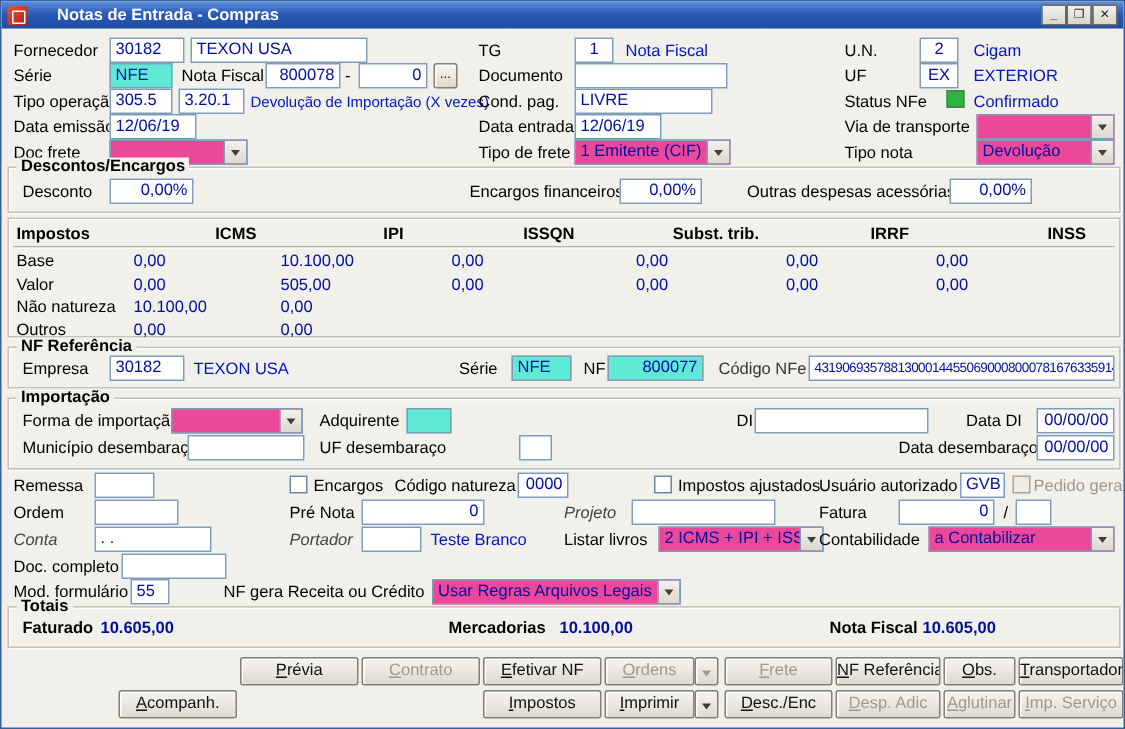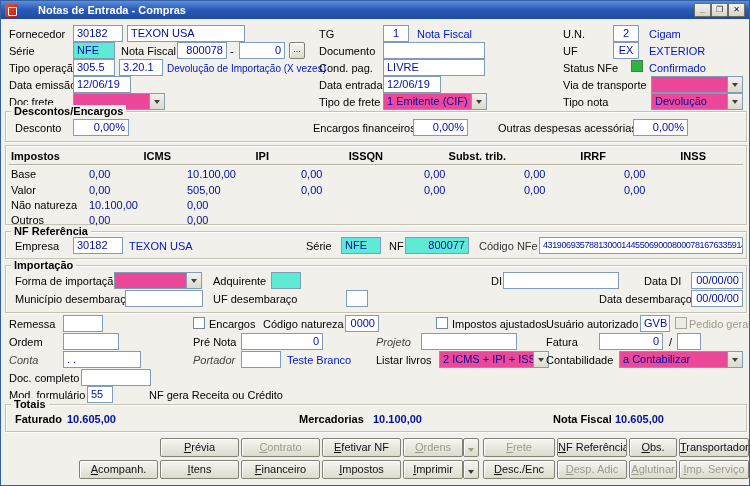--- a/index.html
+++ b/index.html
@@ -71,21 +71,21 @@
   <div class="f" style="left:382px;top:41px;width:102px"></div>
   <span class="l" style="left:562px;top:44px">UF</span>
   <div class="f fc" style="left:612px;top:41px;width:26px">EX</div>
   <span class="l bl" style="left:648px;top:44px">EXTERIOR</span>
 
   <span class="l" style="left:8px;top:61px">Tipo operação</span>
   <div class="f" style="left:72px;top:58px;width:42px">305.5</div>
   <div class="f" style="left:118px;top:58px;width:44px">3.20.1</div>
   <span class="l bl" style="left:166px;top:61px;font-size:10px">Devolução de Importação (X vezes)</span>
   <span class="l" style="left:318px;top:61px">Cond. pag.</span>
-  <div class="f" style="left:382px;top:58px;width:102px">LIVRE</div>
+  <div class="f" style="left:382px;top:58px;width:92px">LIVRE</div>
   <span class="l" style="left:562px;top:61px">Status NFe</span>
   <div class="status" style="left:630px;top:59px"></div>
   <span class="l bl" style="left:648px;top:61px">Confirmado</span>
 
   <span class="l" style="left:8px;top:78px">Data emissão</span>
   <div class="f" style="left:72px;top:75px;width:58px">12/06/19</div>
   <span class="l" style="left:318px;top:78px">Data entrada</span>
   <div class="f" style="left:382px;top:75px;width:58px">12/06/19</div>
   <span class="l" style="left:562px;top:78px">Via de transporte</span>
   <div class="cmb" style="left:650px;top:75px;width:92px">
@@ -118,21 +118,21 @@
   <span class="l" style="left:497px;top:121px">Outras despesas acessórias</span>
   <div class="f fr" style="left:632px;top:118px;width:55px">0,00%</div>
 
   <div class="gb" style="left:4px;top:144px;width:742px;height:80px"></div>
   <span class="l bold" style="left:10px;top:149px">Impostos</span>
   <span class="hdr" style="left:88px;top:149px">ICMS</span>
   <span class="hdr" style="left:186px;top:149px">IPI</span>
   <span class="hdr" style="left:300px;top:149px">ISSQN</span>
   <span class="hdr" style="left:423px;top:149px">Subst. trib.</span>
   <span class="hdr" style="left:523px;top:149px">IRRF</span>
-  <span class="hdr" style="left:623px;top:149px">INSS</span>
+  <span class="hdr" style="left:641px;top:149px">INSS</span>
   <div class="etch" style="left:8px;top:163px;width:734px"></div>
 
   <span class="l" style="left:10px;top:167px">Base</span>
   <span class="num" style="left:88px;top:167px">0,00</span>
   <span class="num" style="left:186px;top:167px">10.100,00</span>
   <span class="num" style="left:300px;top:167px">0,00</span>
   <span class="num" style="left:423px;top:167px">0,00</span>
   <span class="num" style="left:523px;top:167px">0,00</span>
   <span class="num" style="left:623px;top:167px">0,00</span>
 
@@ -223,20 +223,24 @@
     <span class="cv">a Contabilizar</span>
     <span class="arr"></span>
   </div>
 
   <span class="l" style="left:8px;top:371px">Doc. completo</span>
   <div class="f" style="left:80px;top:368px;width:70px"></div>
 
   <span class="l" style="left:8px;top:388px">Mod. formulário</span>
   <div class="f" style="left:86px;top:385px;width:26px">55</div>
   <span class="l" style="left:148px;top:388px">NF gera Receita ou Crédito</span>
+  <div class="cmb" style="left:287px;top:385px;width:166px">
+    <span class="cv">Usar Regras Arquivos Legais</span>
+    <span class="arr"></span>
+  </div>
 
   <div class="gb" style="left:4px;top:403px;width:742px;height:28px"></div>
   <span class="leg" style="left:10px;top:397px">Totais</span>
   <span class="l bold" style="left:14px;top:412px">Faturado</span>
   <span class="tv" style="left:66px;top:412px">10.605,00</span>
   <span class="l bold" style="left:298px;top:412px">Mercadorias</span>
   <span class="tv" style="left:372px;top:412px">10.100,00</span>
   <span class="l bold" style="left:552px;top:412px">Nota Fiscal</span>
   <span class="tv" style="left:614px;top:412px">10.605,00</span>
 
@@ -244,22 +248,20 @@
   <div class="btn ak dis" style="left:240px;top:437px;width:79px"><u>C</u>ontrato</div>
   <div class="btn ak" style="left:321px;top:437px;width:79px"><u>E</u>fetivar NF</div>
   <div class="btn ak dis" style="left:402px;top:437px;width:60px"><u>O</u>rdens</div>
   <div class="btn dd dis" style="left:462px;top:437px;width:16px"></div>
   <div class="btn ak dis" style="left:482px;top:437px;width:72px"><u>F</u>rete</div>
   <div class="btn ak" style="left:556px;top:437px;width:70px"><u>N</u>F Referência</div>
   <div class="btn ak" style="left:628px;top:437px;width:48px"><u>O</u>bs.</div>
   <div class="btn ak" style="left:678px;top:437px;width:70px"><u>T</u>ransportadora</div>
 
   <div class="btn ak" style="left:78px;top:459px;width:79px"><u>A</u>companh.</div>
-  <div class="btn ak" style="left:159px;top:459px;width:79px"><u>I</u>tens</div>
-  <div class="btn ak" style="left:240px;top:459px;width:79px"><u>F</u>inanceiro</div>
   <div class="btn ak" style="left:321px;top:459px;width:79px"><u>I</u>mpostos</div>
   <div class="btn ak" style="left:402px;top:459px;width:60px"><u>I</u>mprimir</div>
   <div class="btn dd" style="left:462px;top:459px;width:16px"></div>
   <div class="btn ak" style="left:482px;top:459px;width:72px"><u>D</u>esc./Enc</div>
   <div class="btn ak dis" style="left:556px;top:459px;width:70px"><u>D</u>esp. Adic</div>
   <div class="btn ak dis" style="left:628px;top:459px;width:48px"><u>A</u>glutinar</div>
   <div class="btn ak dis" style="left:678px;top:459px;width:70px"><u>I</u>mp. Serviço</div>
 
 </div>
 

